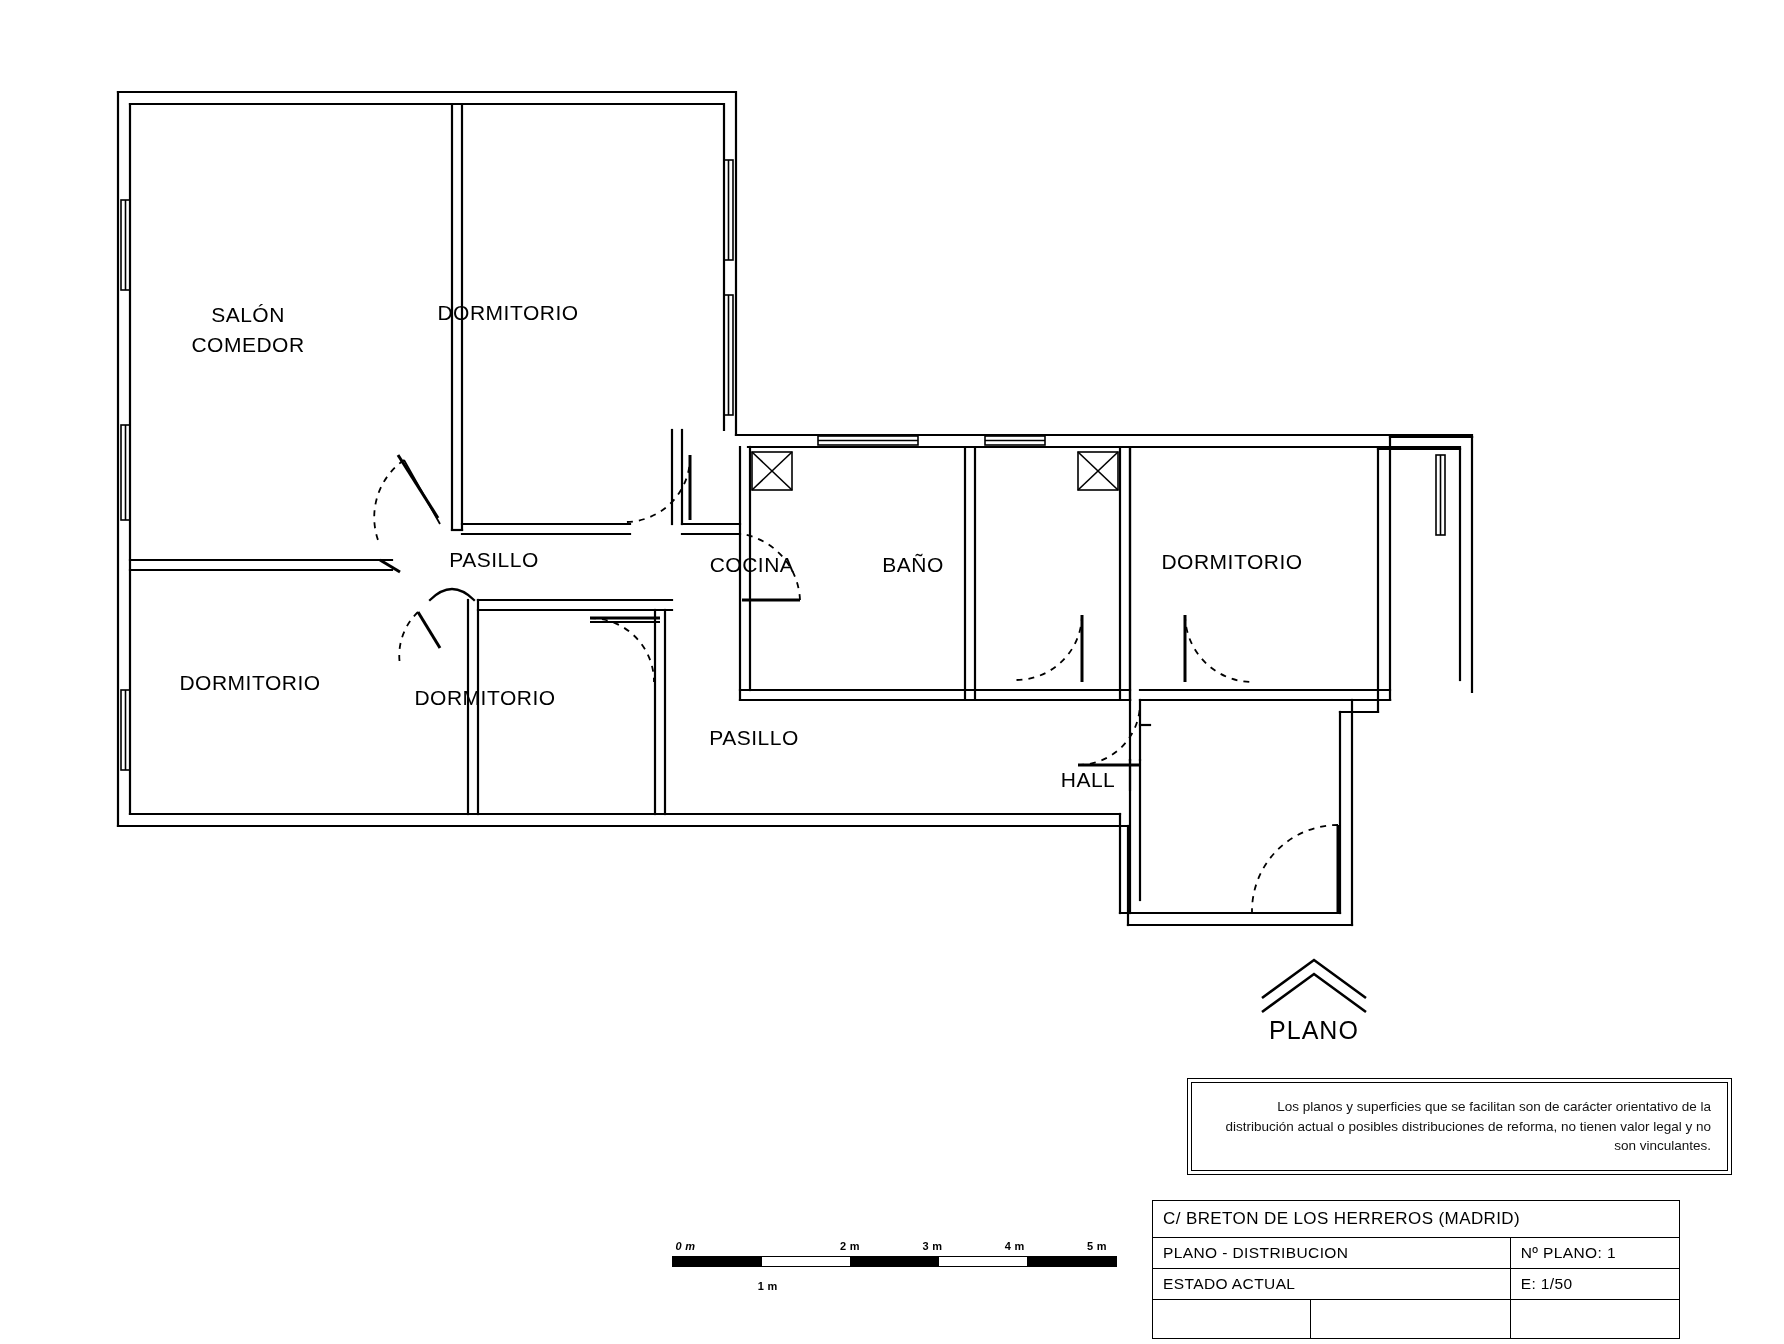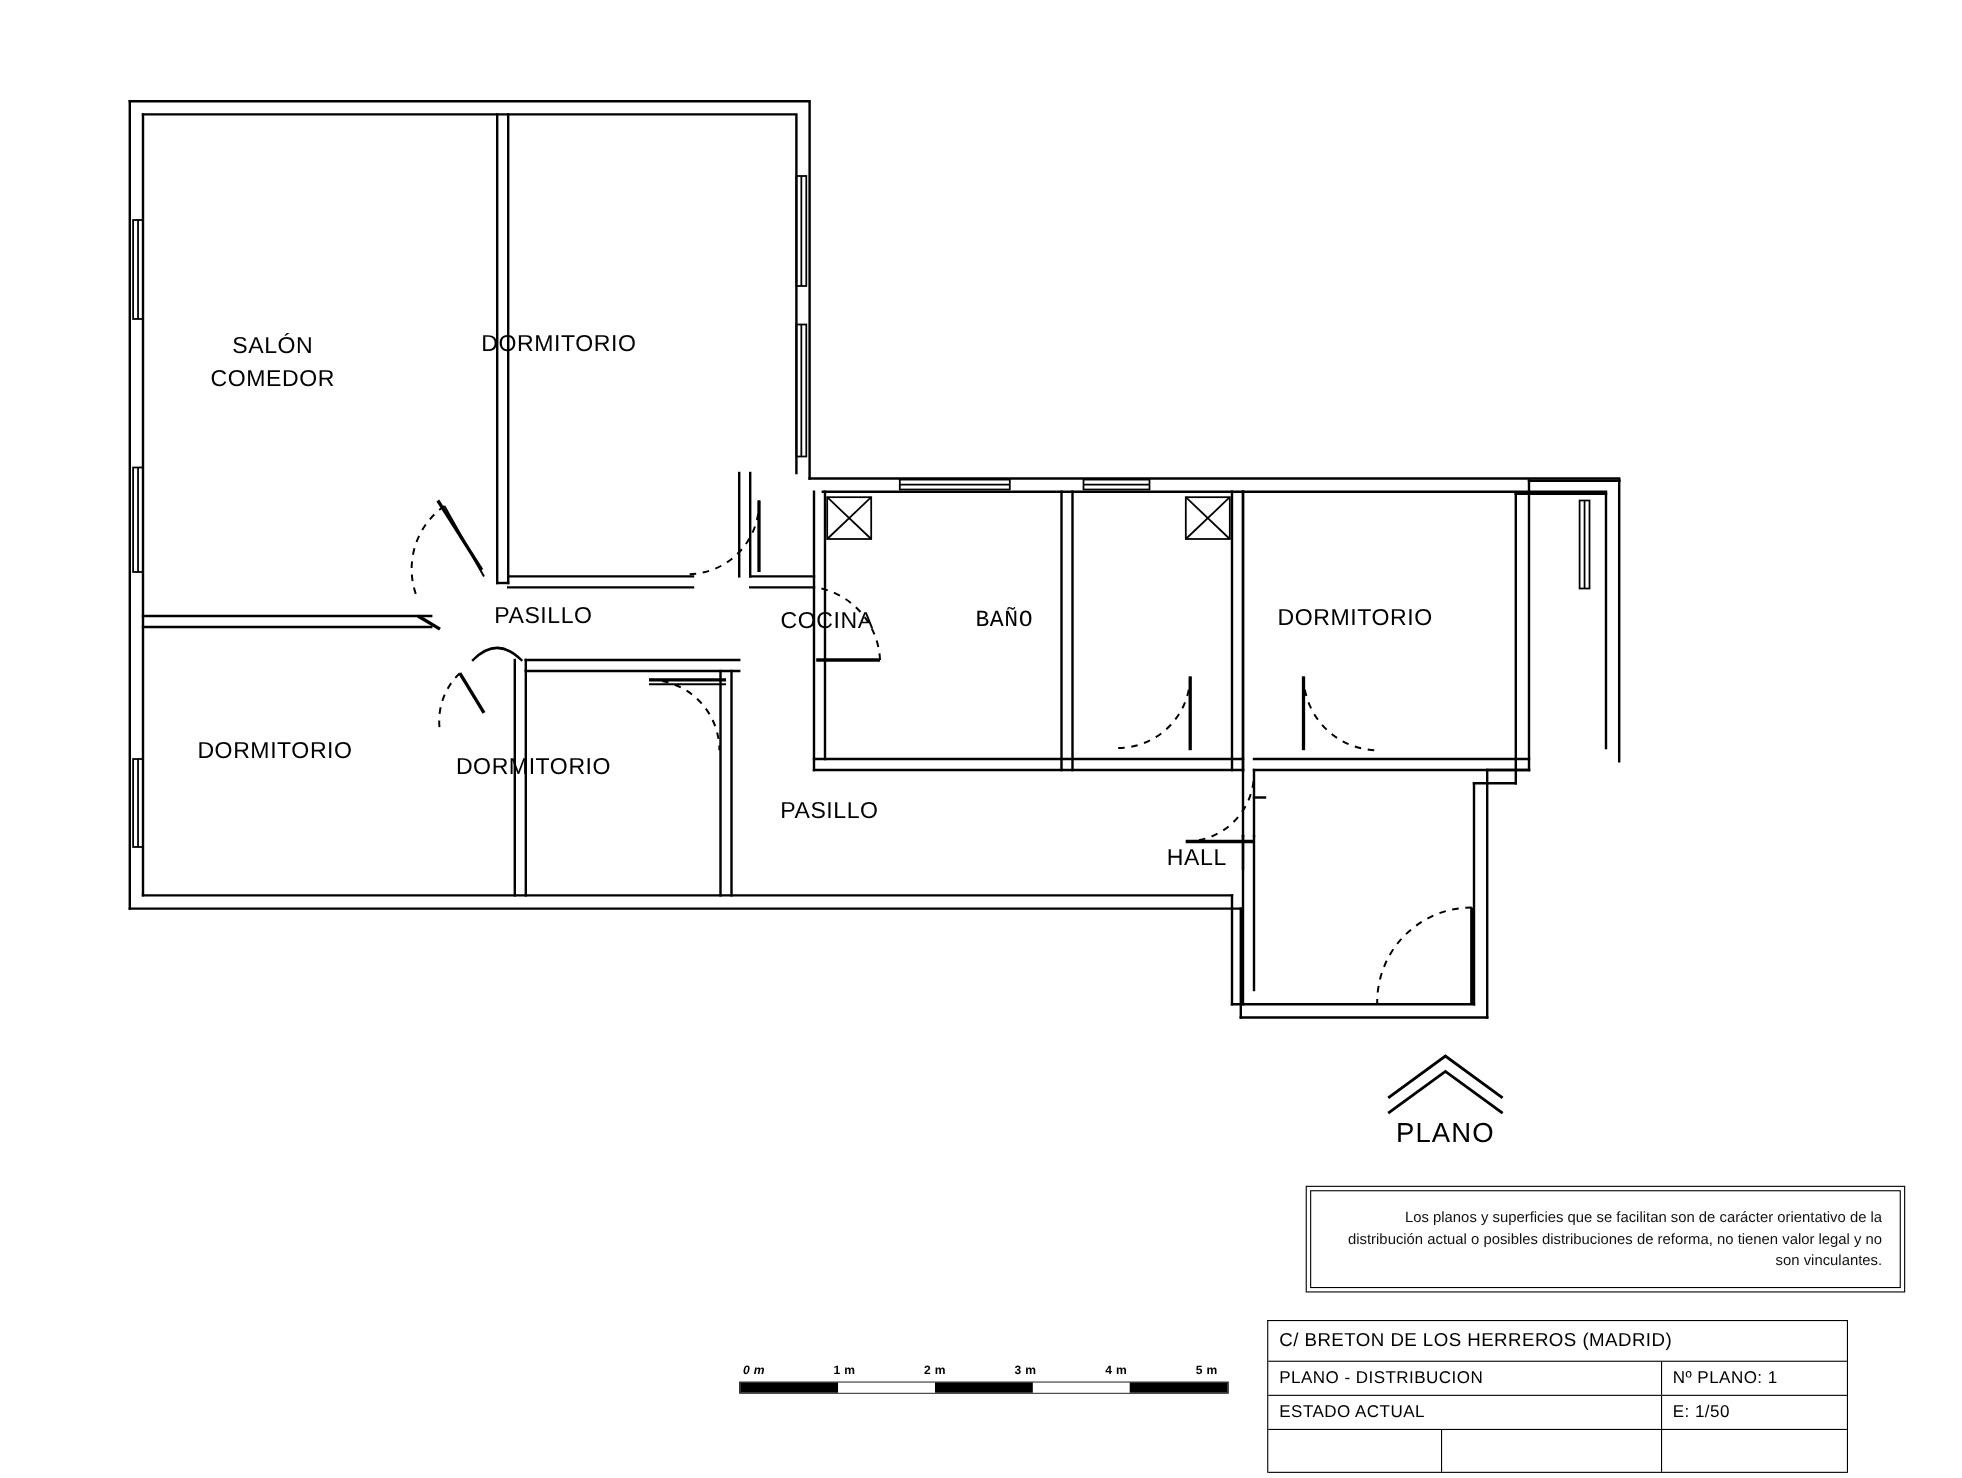--- a/index.html
+++ b/index.html
@@ -299,21 +299,21 @@
 
   <div class="room-label" style="left:158px; top:300px; width:180px;">SALÓN
 COMEDOR</div>
 
   <div class="room-label" style="left:408px; top:298px; width:200px;">DORMITORIO</div>
 
   <div class="room-label" style="left:409px; top:545px; width:170px;">PASILLO</div>
 
   <div class="room-label" style="left:672px; top:550px; width:160px;">COCINA</div>
 
-  <div class="room-label" style="left:838px; top:550px; width:150px;font-family:Liberation Mono, monospace;">BAÑO</div>
+  <div class="room-label" style="left:838px; top:550px; width:150px;">BAÑO</div>
 
   <div class="room-label" style="left:1132px; top:547px; width:200px;">DORMITORIO</div>
 
   <div class="room-label" style="left:150px; top:668px; width:200px;">DORMITORIO</div>
 
   <div class="room-label" style="left:385px; top:683px; width:200px;">DORMITORIO</div>
 
   <div class="room-label" style="left:669px; top:723px; width:170px;">PASILLO</div>
 
   <div class="room-label" style="left:1013px; top:765px; width:150px;">HALL</div>
@@ -322,21 +322,21 @@
 
   <div class="disclaimer-box">
     <div class="disclaimer-inner">
       <div class="disclaimer-text">Los planos y superficies que se facilitan son de carácter orientativo de la distribución actual o posibles distribuciones de reforma, no tienen valor legal y no son vinculantes.</div>
     </div>
   </div>
 
   <div class="scalebar">
     <div class="scale-ticks">
       <span class="scale-tick" style="left:3%;font-style:italic;">0 m</span>
-      <span class="scale-tick" style="left:21.5%;">1 m</span>
+      <span class="scale-tick" style="left:21.5%;margin-top:40px;">1 m</span>
       <span class="scale-tick" style="left:40%;">2 m</span>
       <span class="scale-tick" style="left:58.5%;">3 m</span>
       <span class="scale-tick" style="left:77%;">4 m</span>
       <span class="scale-tick" style="left:95.5%;">5 m</span>
     </div>
     <div class="scale-bar-graphic">
       <div class="seg dark"></div>
       <div class="seg light"></div>
       <div class="seg dark"></div>
       <div class="seg light"></div>

